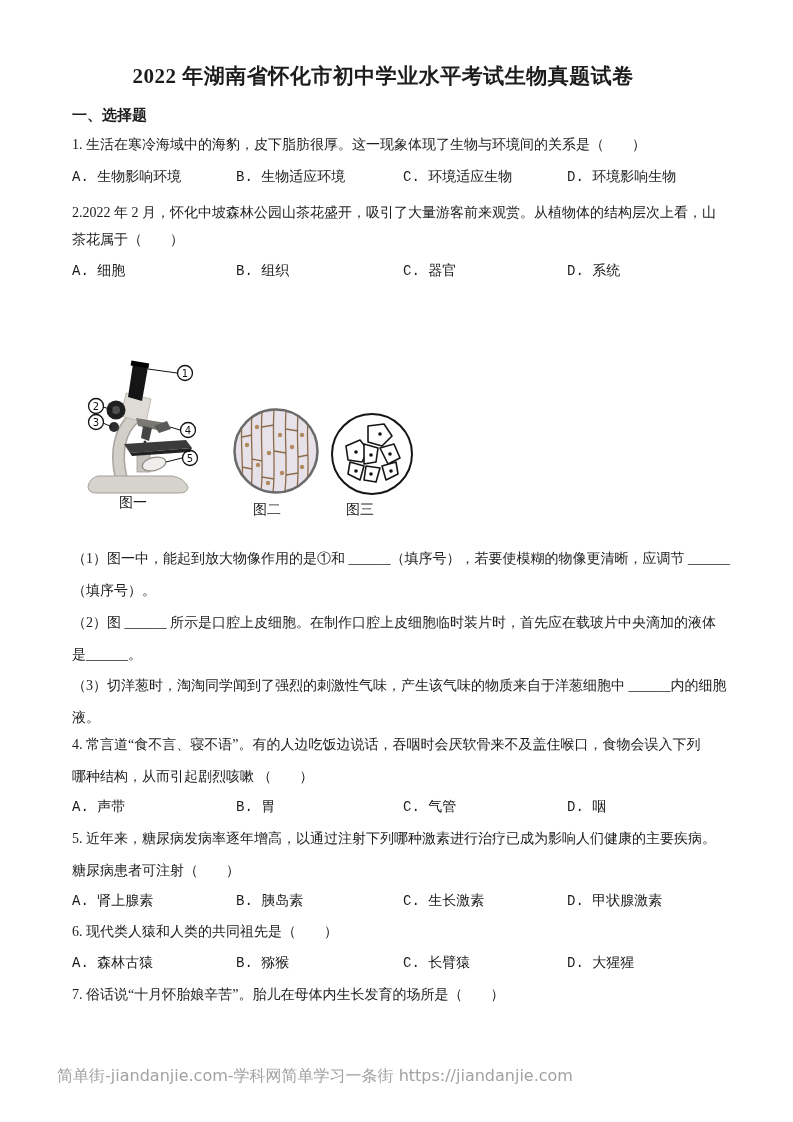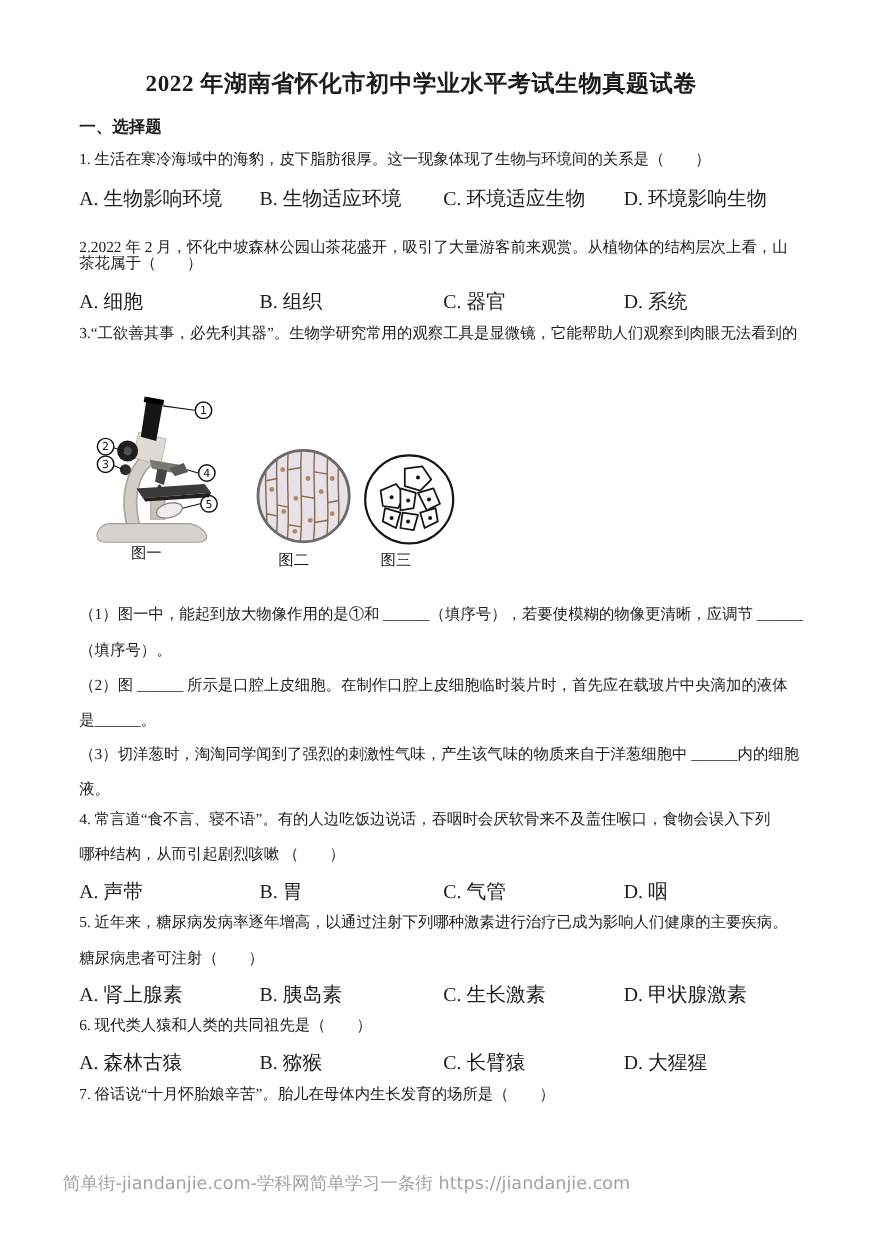--- a/index.html
+++ b/index.html
@@ -36,22 +36,23 @@
     width: 680px;
     font-size: 14px;
     white-space: nowrap;
   }
   .opts {
     position: absolute;
     left: 72px;
     width: 660px;
     display: grid;
     grid-template-columns: 164px 167px 164px 1fr;
-    font-size: 18px;
-    white-space: nowrap;
+    font-size: 14px;
+    white-space: nowrap;
+    font-family: Liberation Mono, monospace;
   }
   .fig-caption {
     position: absolute;
     font-size: 14px;
     white-space: nowrap;
   }
   .fig { position: absolute; }
   .footer {
     position: absolute;
     top: 1066px;
@@ -78,30 +79,29 @@
   <div class="section-heading">一、选择题</div>
 
   <div class="line" style="top:136px">1. 生活在寒冷海域中的海豹，皮下脂肪很厚。这一现象体现了生物与环境间的关系是（　　）</div>
   <div class="opts" style="top:168px">
     <span>A. 生物影响环境</span>
     <span>B. 生物适应环境</span>
     <span>C. 环境适应生物</span>
     <span>D. 环境影响生物</span>
   </div>
 
-  <div class="line" style="top:216px">2.2022 年 2 月，怀化中坡森林公园山茶花盛开，吸引了大量游客前来观赏。从植物体的结构层次上看，山</div>
+  <div class="line" style="top:204px">2.2022 年 2 月，怀化中坡森林公园山茶花盛开，吸引了大量游客前来观赏。从植物体的结构层次上看，山</div>
   <div class="line" style="top:231px">茶花属于（　　）</div>
   <div class="opts" style="top:262px">
     <span>A. 细胞</span>
     <span>B. 组织</span>
     <span>C. 器官</span>
     <span>D. 系统</span>
   </div>
 
-  <div class="line" style="top:294px">3.“工欲善其事，必先利其器”。生物学研究常用的观察工具是显微镜，它能帮助人们观察到肉眼无法看到的</div>
 
   <div class="fig" style="left:80px; top:360px; width:125px; height:140px;">
     <svg width="125" height="140" viewBox="0 0 125 140">
 
       <path d="M54,58 C40,70 35,92 41,117" fill="none" stroke="#a8a49e" stroke-width="13" stroke-linecap="round"></path>
       <path d="M54,58 C40,70 35,92 41,117" fill="none" stroke="#d2cfc9" stroke-width="10" stroke-linecap="round"></path>
 
       <path d="M18,116 L92,116 Q104,118 108,127 Q108,133 99,133 L16,133 Q8,133 8,126 Q10,118 18,116 Z" fill="#d6d3cd" stroke="#a39f99" stroke-width="1"></path>
 
       <rect x="57" y="90" width="13" height="22" fill="#c6c2bc" stroke="#a39f99" stroke-width="0.8"></rect>

